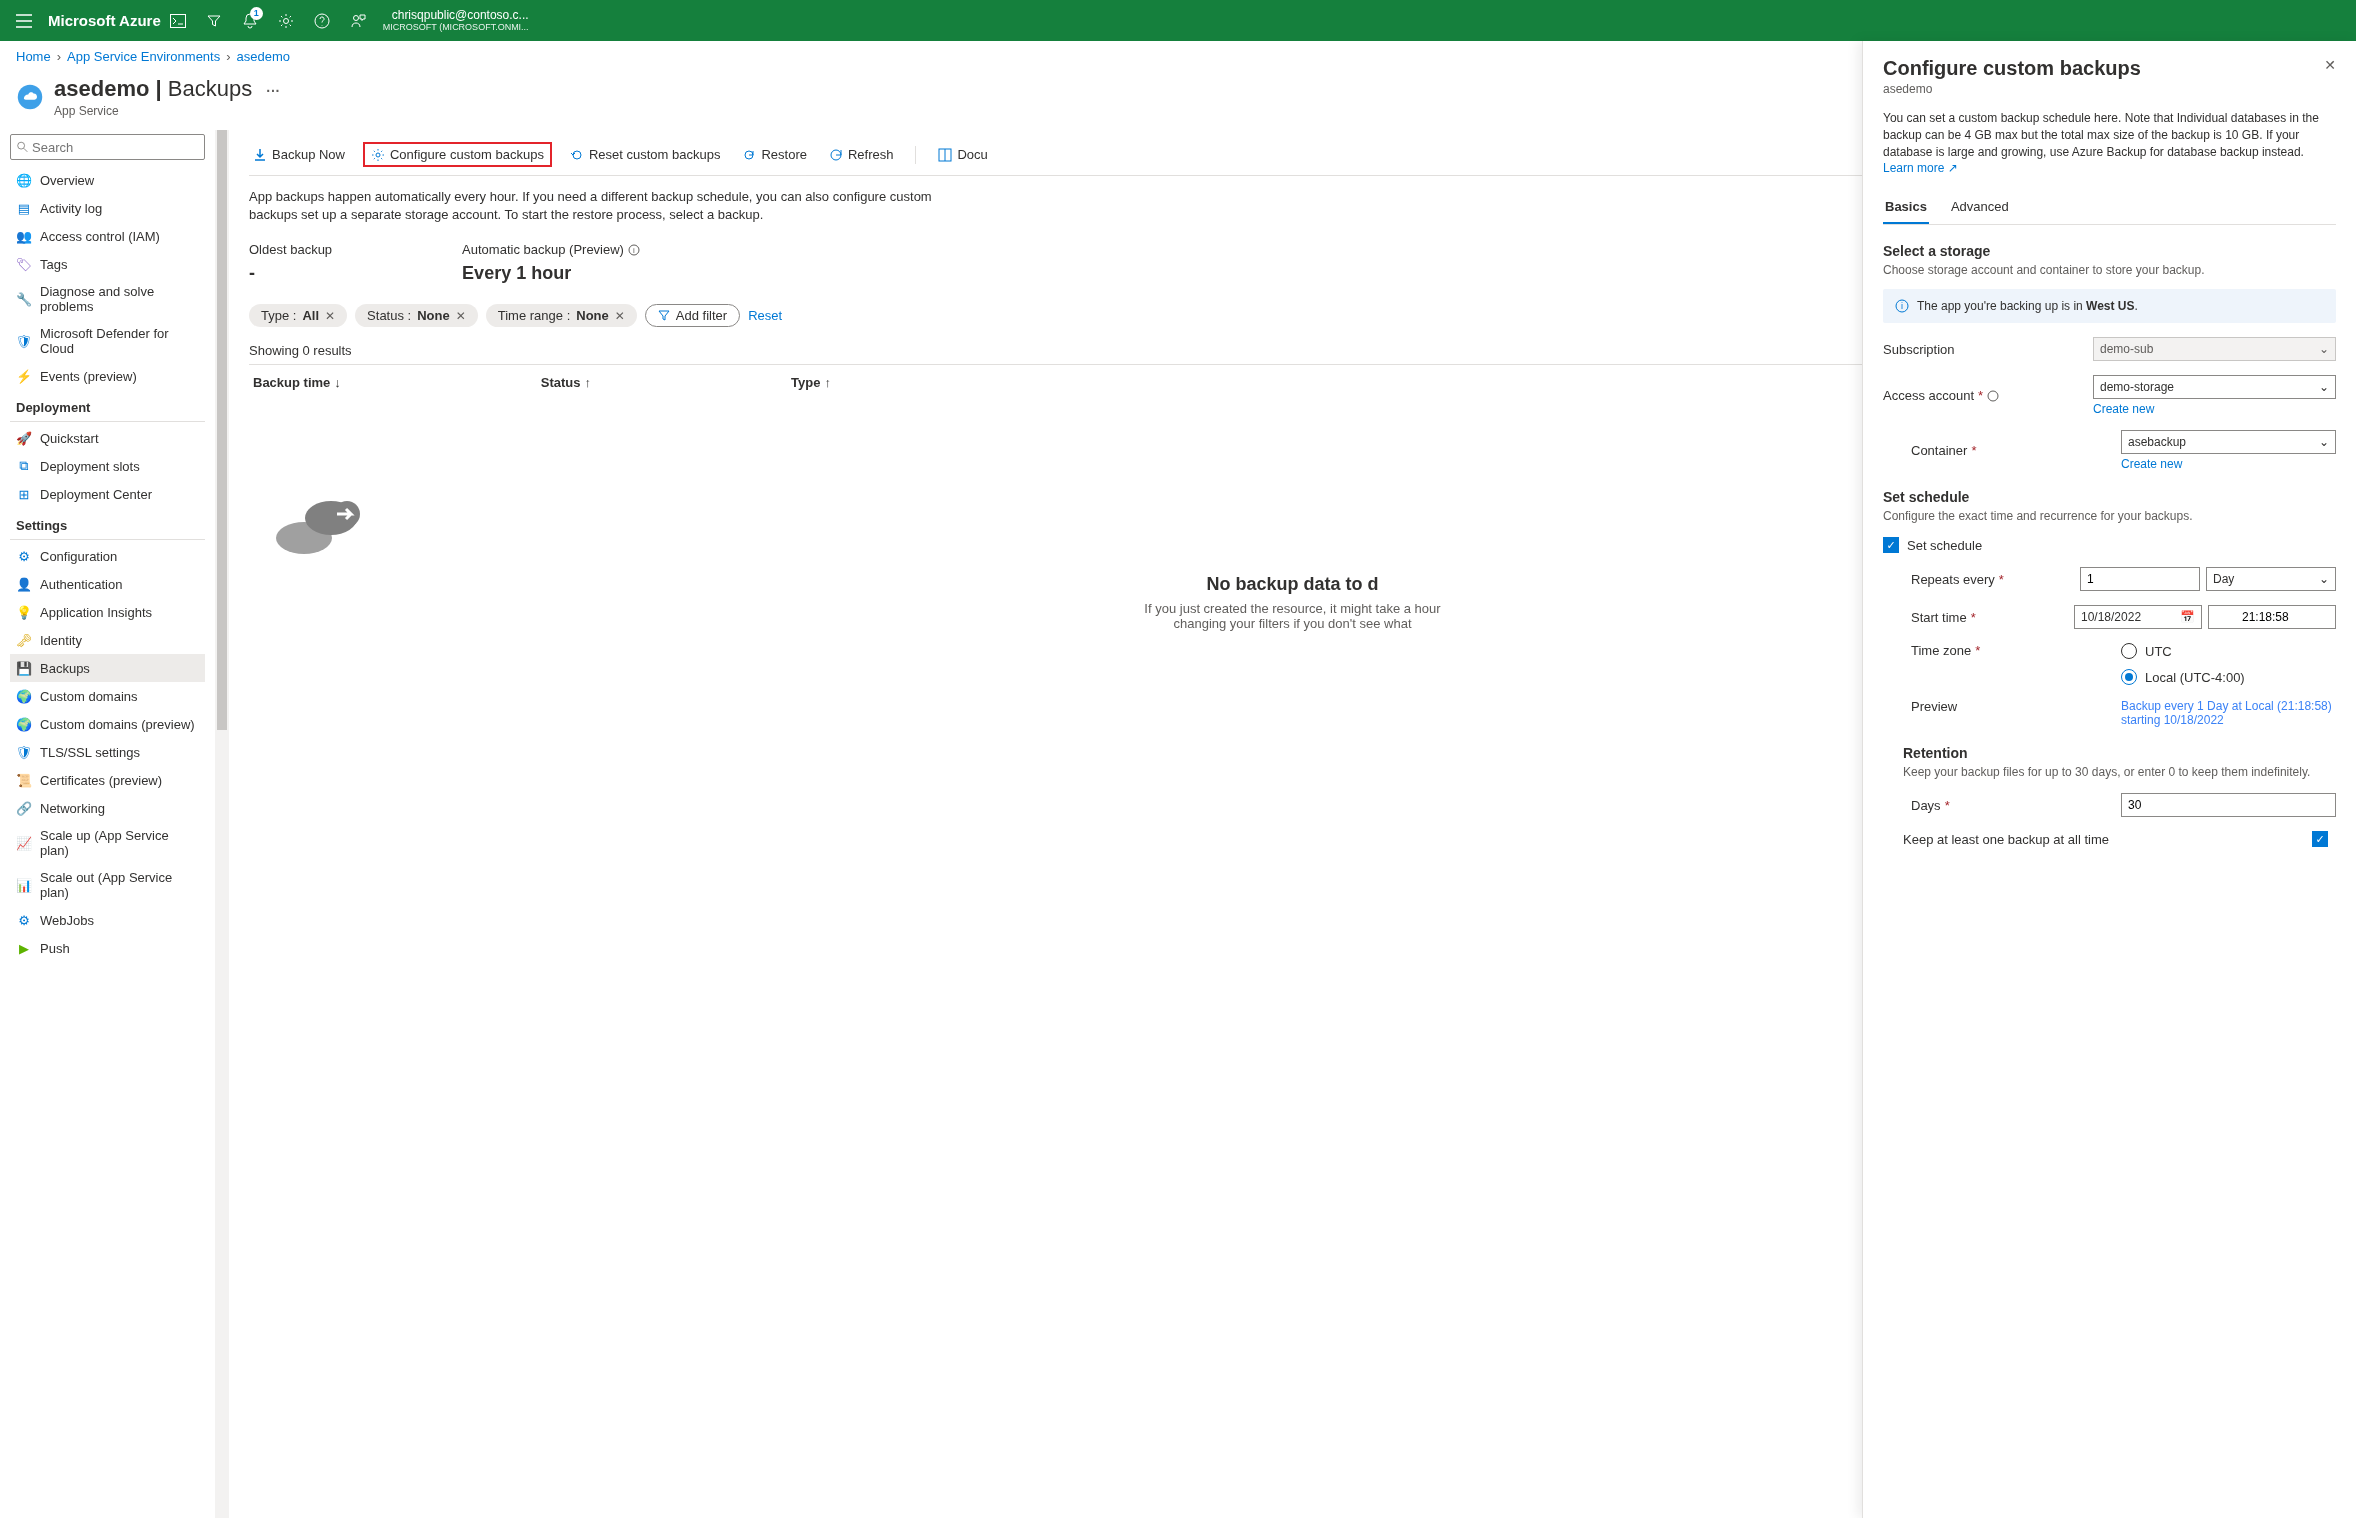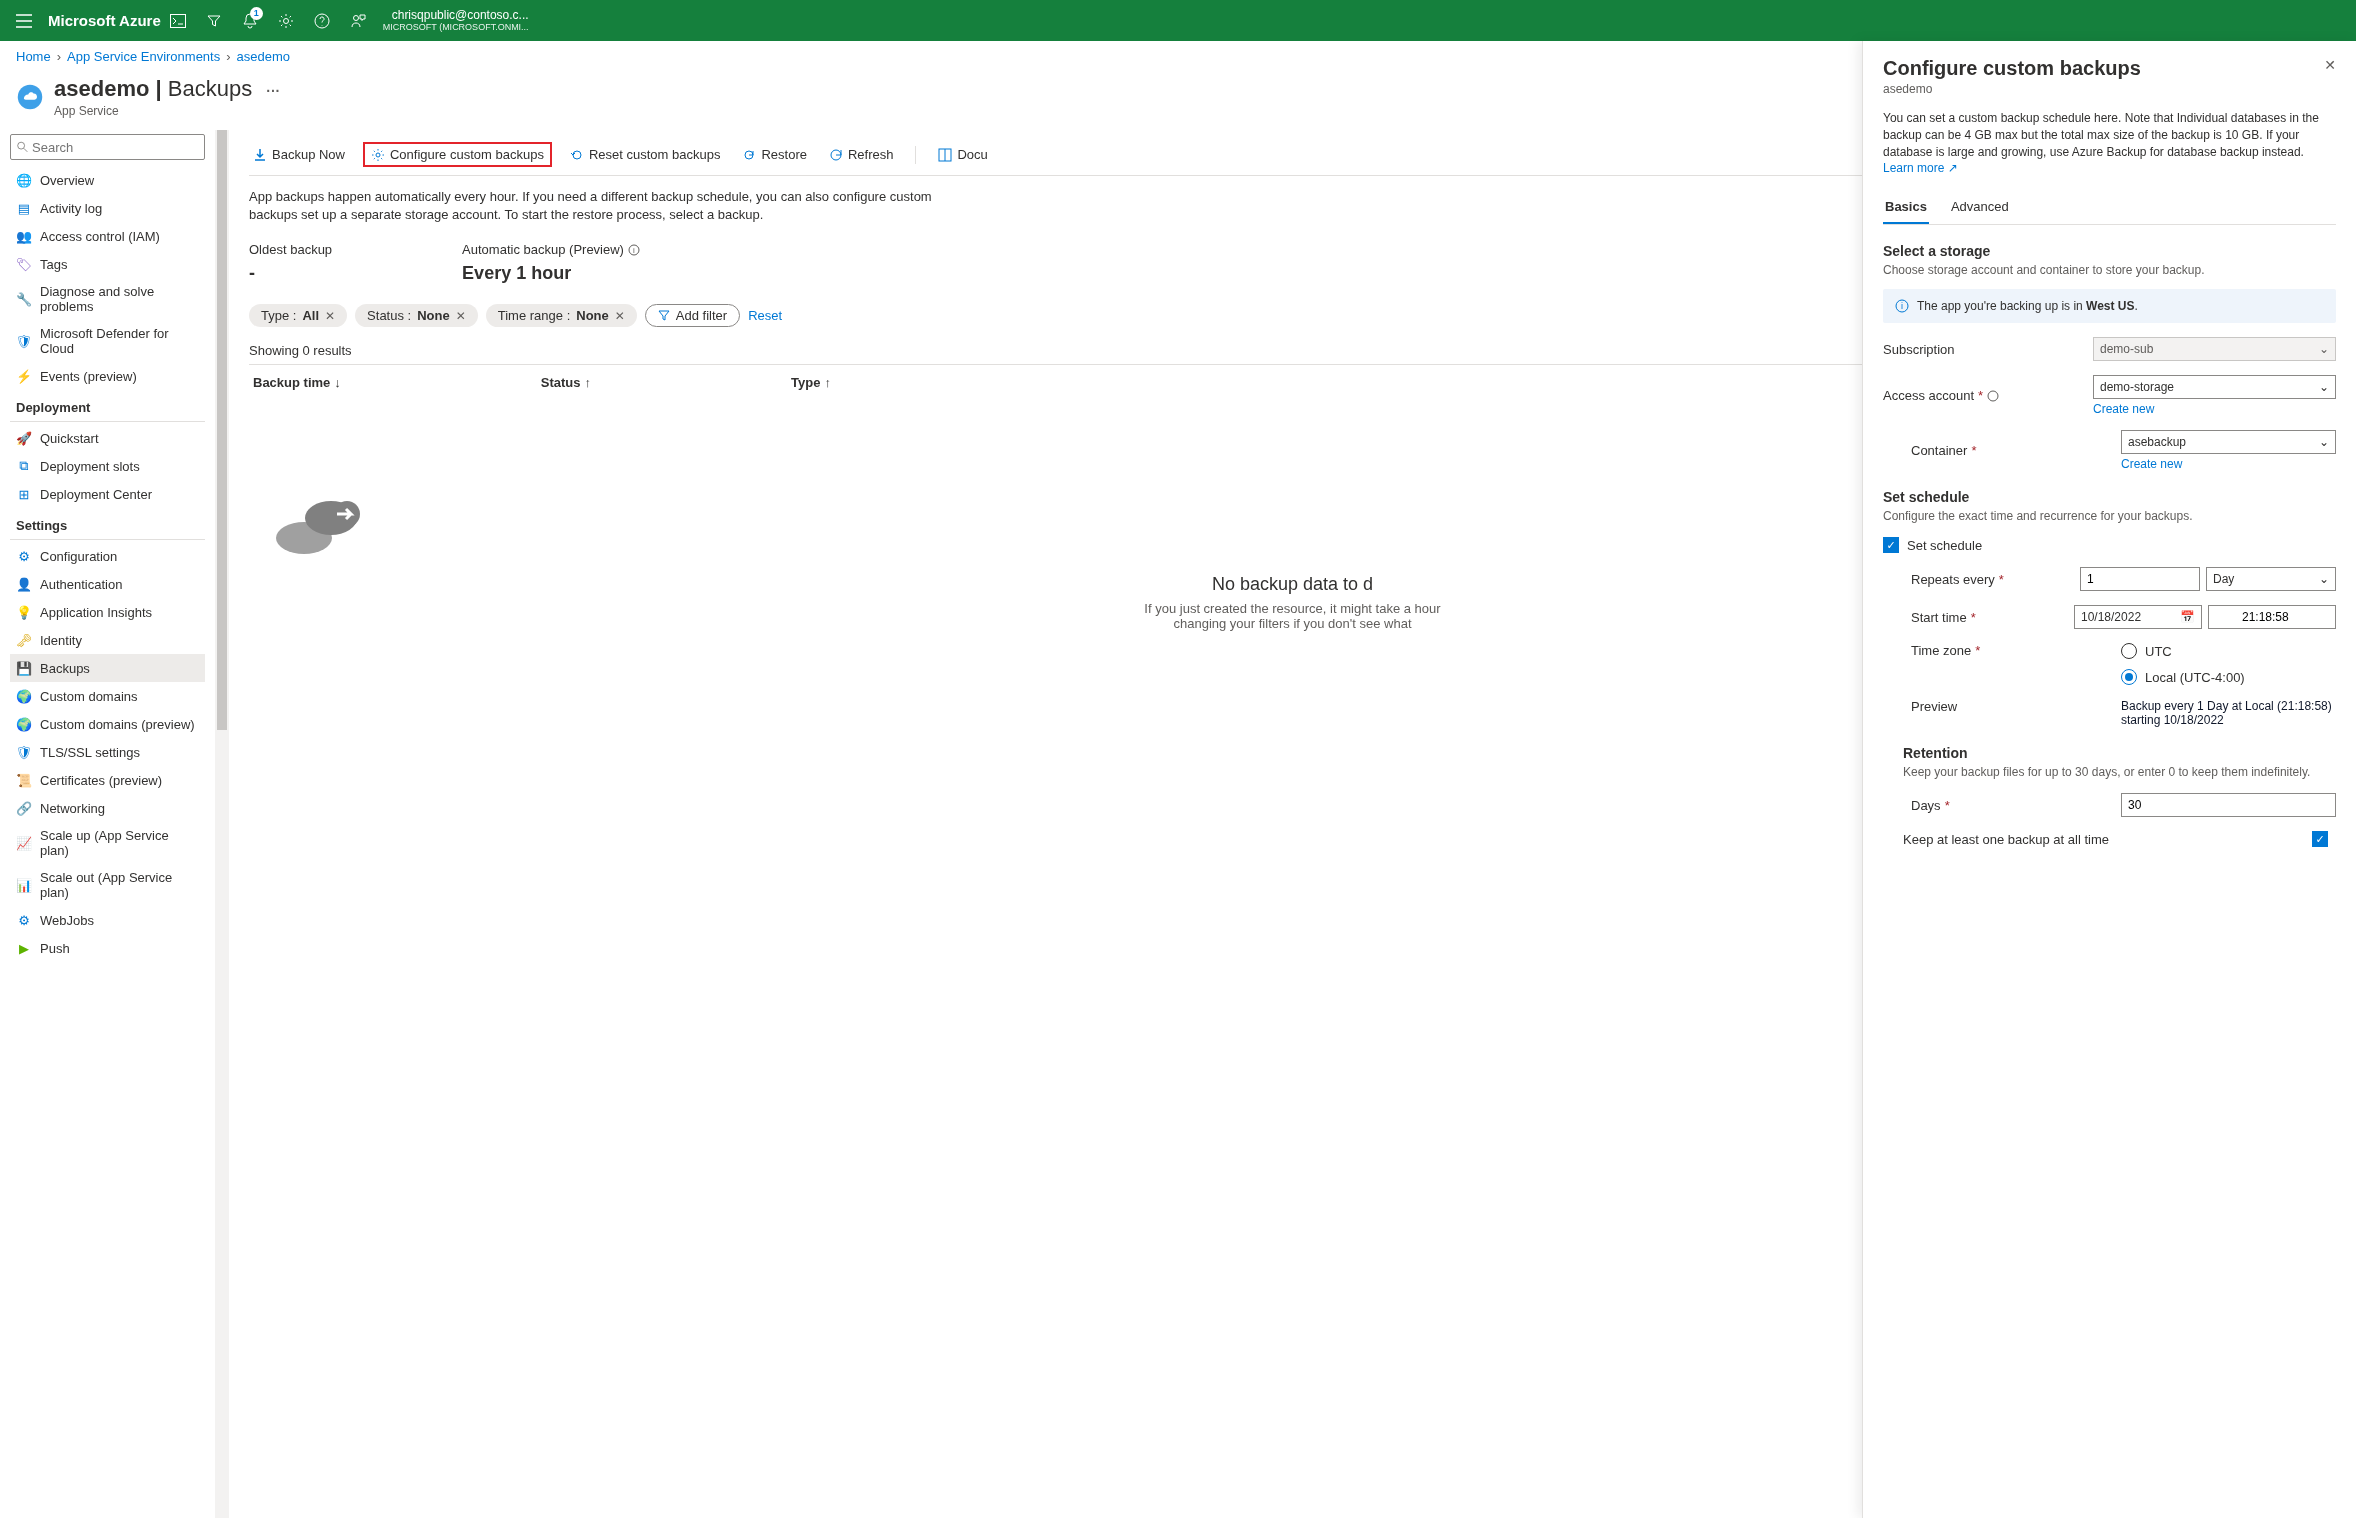--- a/index.html
+++ b/index.html
@@ -50,21 +50,21 @@
 .metric-value{font-size:18px;font-weight:600}
 .filters{display:flex;gap:8px;align-items:center;padding:4px 0 10px}
 .pill{background:#edebe9;border-radius:14px;padding:4px 12px;font-size:13px;display:flex;align-items:center;gap:6px}
 .pill .x{color:#605e5c;cursor:pointer;font-size:12px}
 .pill-outline{border:1px solid #8a8886;border-radius:14px;padding:3px 12px;display:flex;align-items:center;gap:6px;cursor:pointer}
 .link{color:#0078d4;cursor:pointer}
 .results{font-size:13px;color:#323130;padding:6px 0}
 .table-head{display:flex;gap:200px;padding:10px 4px;font-size:13px;font-weight:600;border-top:1px solid #e1dfdd;color:#323130}
 .table-head span{display:flex;align-items:center;gap:4px}
 .empty-state{text-align:center;padding:80px 20px 20px;color:#323130}
-.empty-state .title{font-size:18px;font-weight:400;margin:14px 0 6px}
+.empty-state .title{font-size:18px;font-weight:700;margin:14px 0 6px}
 .empty-state .desc{font-size:13px;color:#605e5c;max-width:420px;margin:0 auto}
 .panel{position:absolute;right:0;top:0;bottom:0;width:494px;background:#fff;border-left:1px solid #e1dfdd;box-shadow:-4px 0 12px rgba(0,0,0,.08);padding:16px 20px;overflow-y:auto}
 .panel-head{display:flex;justify-content:space-between;align-items:flex-start}
 .panel-title{font-size:20px;font-weight:600}
 .panel-sub{font-size:12px;color:#605e5c;margin-top:2px}
 .close-x{cursor:pointer;font-size:14px;color:#605e5c}
 .panel-desc{font-size:12px;color:#323130;margin-top:14px;line-height:1.4}
 .tabs{display:flex;gap:20px;border-bottom:1px solid #e1dfdd;margin-top:14px}
 .tab{padding:8px 2px;font-size:13px;cursor:pointer;border-bottom:2px solid transparent}
 .tab.active{border-bottom-color:#0078d4;font-weight:600;color:#323130}
@@ -79,21 +79,21 @@
 .select.disabled{background:#f3f2f1;border-color:#c8c6c4;color:#605e5c}
 .create-link{font-size:12px;color:#0078d4;margin-top:3px;cursor:pointer}
 .indent{margin-left:28px}
 .checkbox{width:16px;height:16px;background:#0078d4;display:inline-flex;align-items:center;justify-content:center;color:#fff;font-size:11px;margin-right:8px}
 .check-row{display:flex;align-items:center;margin-top:14px;font-size:13px}
 .radio{width:16px;height:16px;border:1px solid #323130;border-radius:50%;display:inline-flex;align-items:center;justify-content:center;margin-right:8px}
 .radio.checked::after{content:"";width:8px;height:8px;background:#0078d4;border-radius:50%}
 .radio.checked{border-color:#0078d4}
 .inline-ctrls{display:flex;gap:6px}
 .inline-ctrls .textin{width:120px}
-.preview-text{font-size:12px;color:#0f172a}
+.preview-text{font-size:12px;color:#3b82f6}
 svg{display:block}
 </style>
 </head>
 <body>
 
 <div class="topbar">
   <div class="hamburger">
     <svg width="16" height="14" viewBox="0 0 16 14">
         <path d="M0 1h16M0 7h16M0 13h16" stroke="#fff" stroke-width="1.5"></path>
       </svg>

